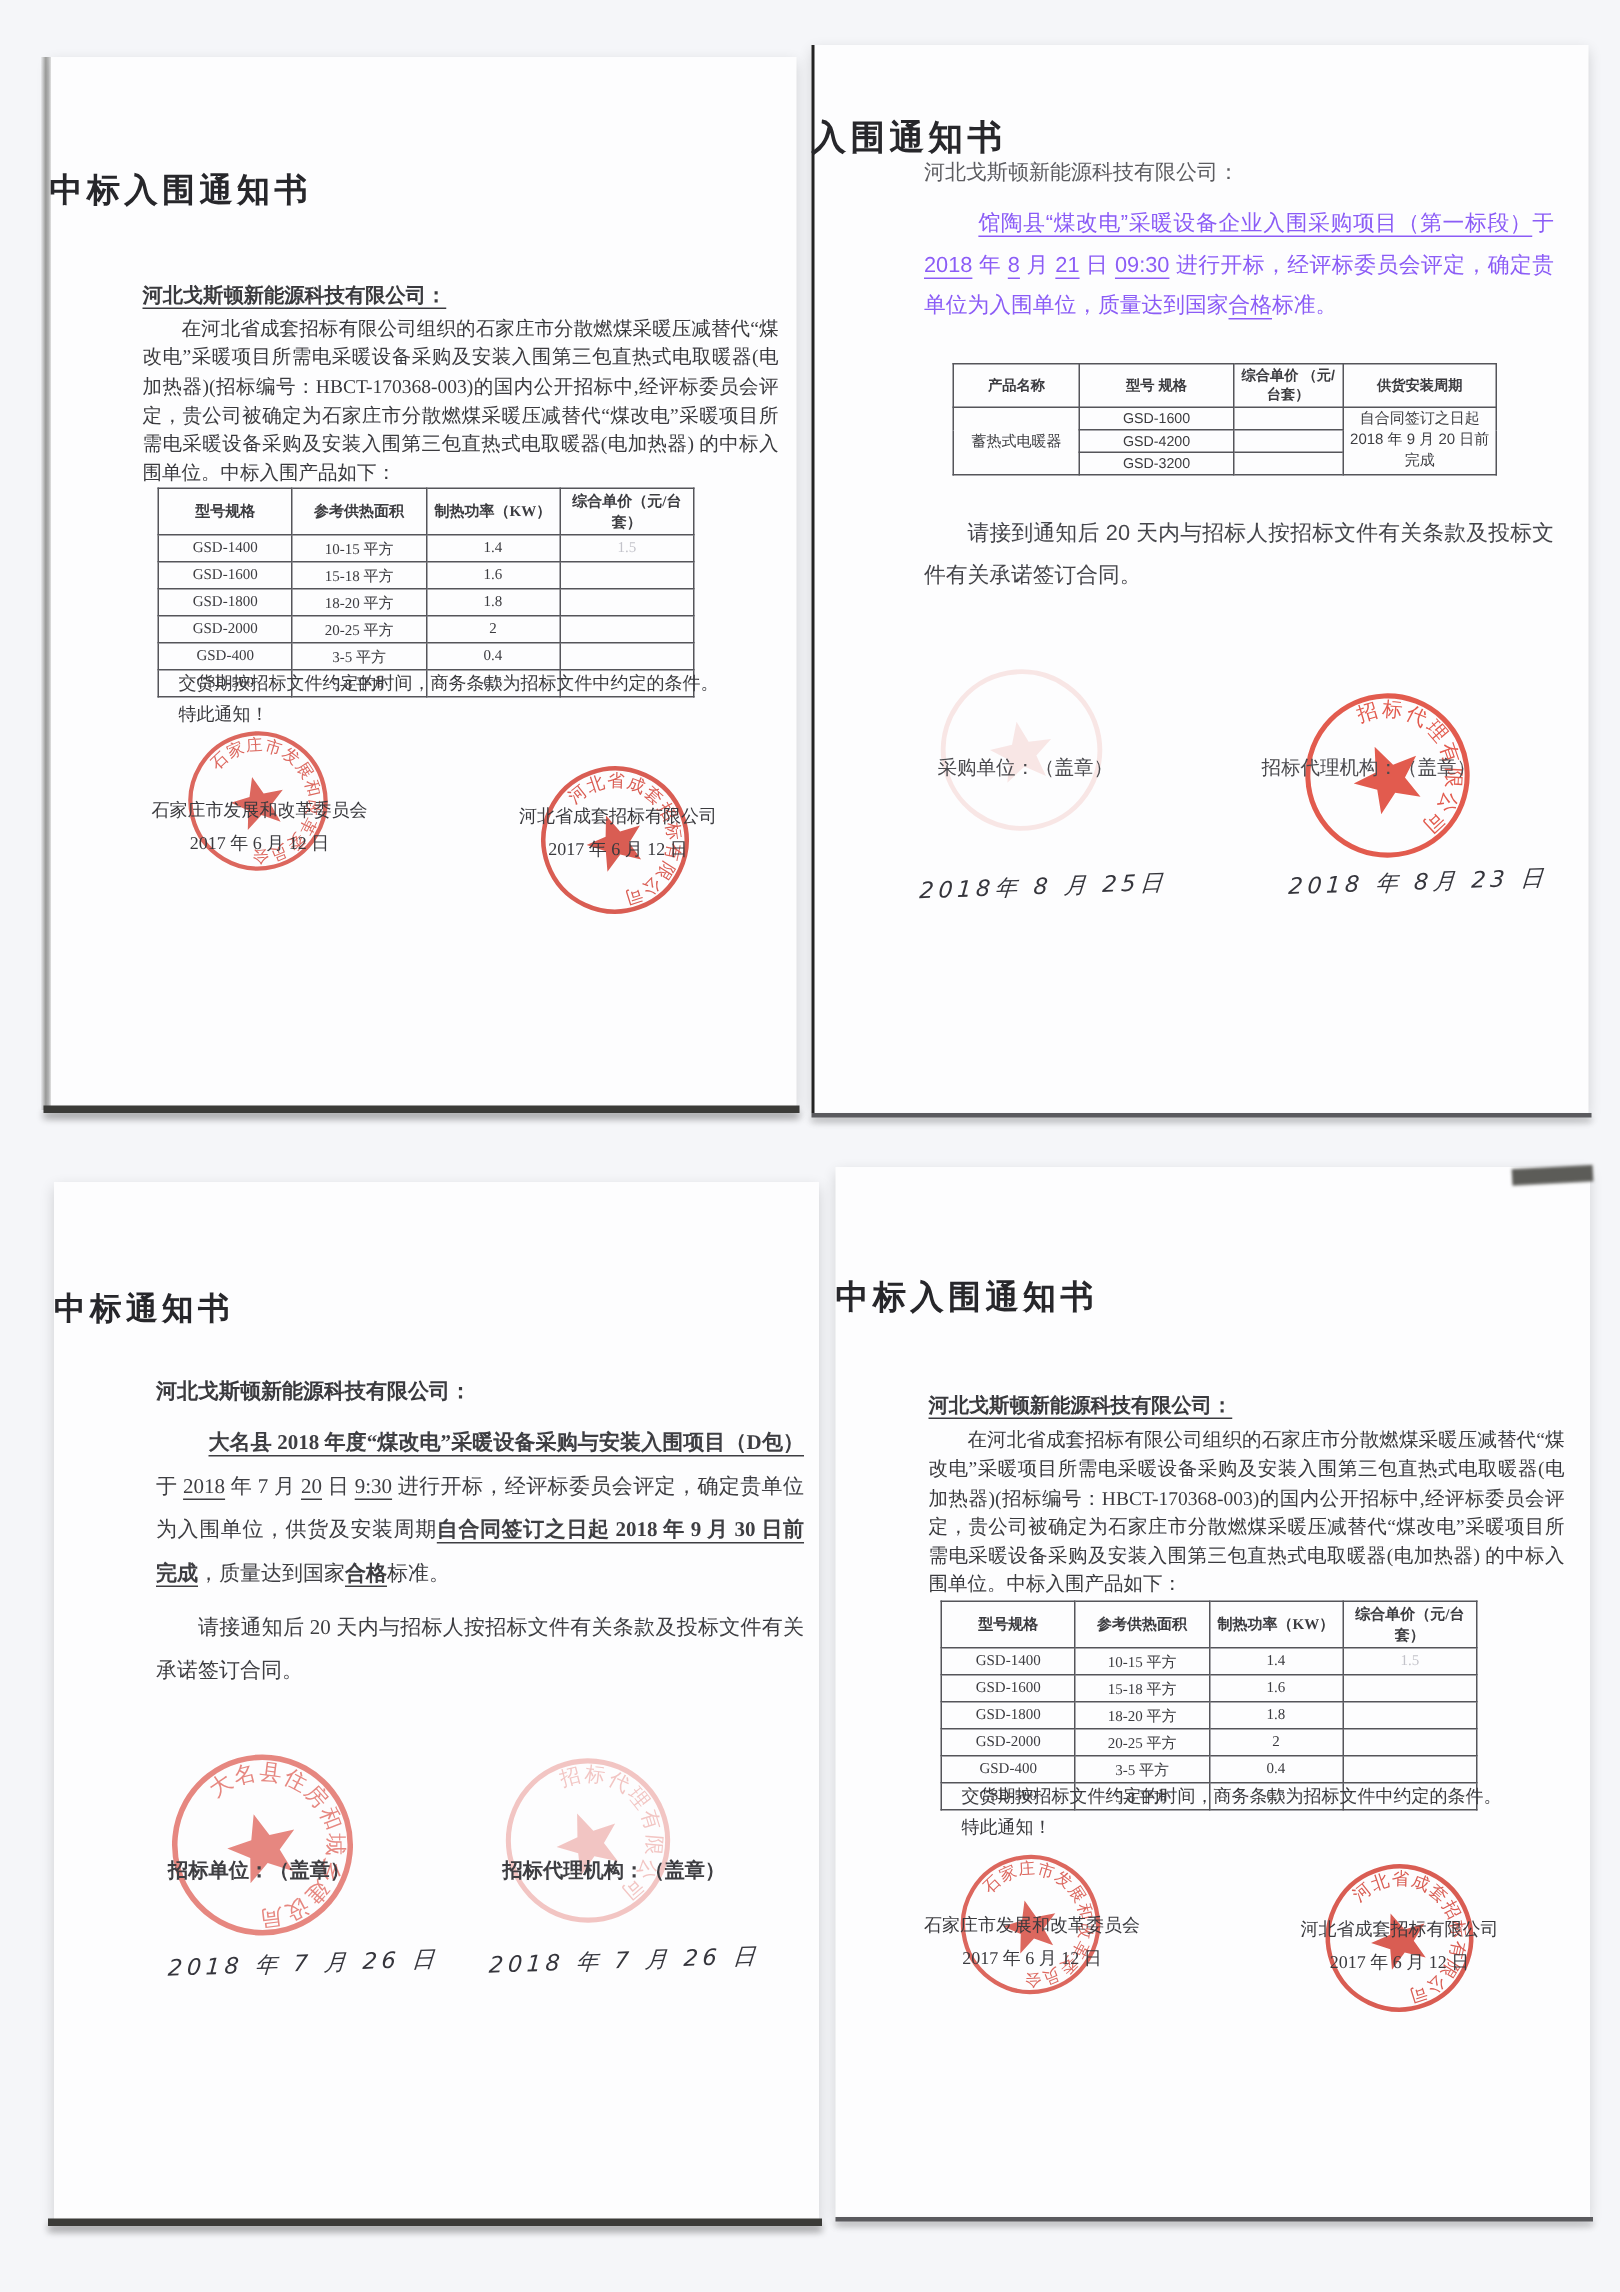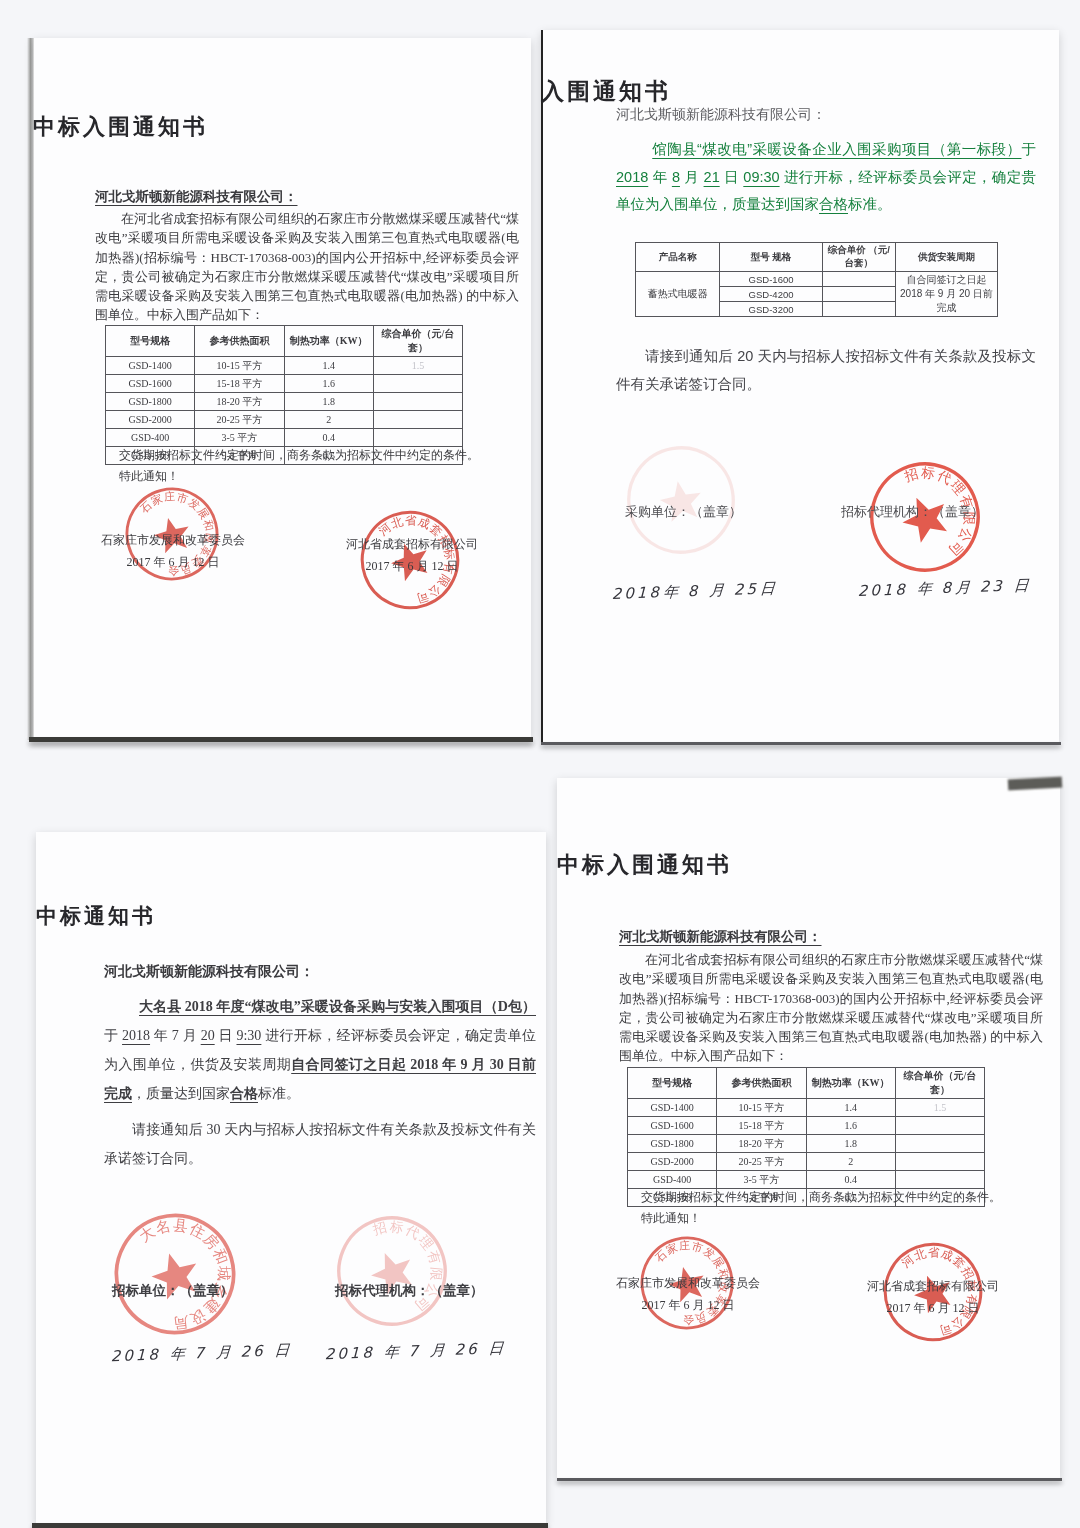--- a/index.html
+++ b/index.html
@@ -138,21 +138,21 @@
 </div>
 
 <div class="page sans" style="left:541px;top:30px;width:518px;height:712px;">
   <div class="edgeL-line"></div>
   <div class="edgeB-thin"></div>
 
   <div class="abs title" style="top:46px;font-size:23px;font-family:'Liberation Serif','DejaVu Serif',serif;">入围通知书</div>
 
   <div class="abs" style="left:75px;top:76px;font-size:14px;color:#5c5c60;">河北戈斯顿新能源科技有限公司：</div>
 
-  <div class="abs just" style="left:75px;top:106px;width:420px;font-size:14.5px;line-height:27.5px;text-indent:2.5em;color:#15803d;">
+  <div class="abs just" style="left:75px;top:106px;width:420px;font-size:14.5px;line-height:27.5px;text-indent:2.5em;color:#8b5cf6;">
     <span class="u">馆陶县“煤改电”采暖设备企业入围采购项目（第一标段）</span><span>于 </span><span class="u">2018</span><span> 年 </span><span class="u">8</span><span> 月 </span><span class="u">21</span><span> 日 </span><span class="u">09:30</span><span> 进行开标，经评标委员会评定，确定贵单位为入围单位，质量达到国家</span><span class="u">合格</span><span>标准。</span>
   </div>
 
   <div class="abs" style="left:94px;top:212px;width:363px;">
     <table class="t2">
       <tbody>
           <tr>
         <th style="width:85px;">产品名称</th>
         <th style="width:103px;">型号 规格</th>
         <th style="width:72px;">综合单价 （元/台套）</th>
@@ -198,32 +198,32 @@
       <text font-size="16" fill="currentColor" letter-spacing="2">
         <textPath href="#arc-p2r" startOffset="24%">招标代理有限公司</textPath>
       </text>
     </svg>
   </div>
 
   <div class="abs" style="left:72px;top:552px;"><span class="hw">2018年 8 月 25日</span></div>
   <div class="abs" style="left:318px;top:549px;"><span class="hw">2018 年 8月 23 日</span></div>
 </div>
 
-<div class="page" style="left:36px;top:788px;width:510px;height:692px;margin-top:44px;">
+<div class="page" style="left:36px;top:788px;width:510px;height:692px;">
   <div class="edgeB-dark"></div>
 
   <div class="abs title" style="top:70px;font-size:21px;">中标通知书</div>
 
   <div class="abs b" style="left:68px;top:131px;font-size:14px;">河北戈斯顿新能源科技有限公司：</div>
 
   <div class="abs just" style="left:68px;top:160px;width:432px;font-size:14px;line-height:29px;text-indent:2.5em;color:#3e3e42;">
     <span class="u b">大名县 2018 年度“煤改电”采暖设备采购与安装入围项目（D包）</span><span>于 </span><span class="u">2018</span><span> 年 7 月 </span><span class="u">20</span><span> 日 </span><span class="u">9:30</span><span> 进行开标，经评标委员会评定，确定贵单位为入围单位，供货及安装周期</span><span class="u b">自合同签订之日起 2018 年 9 月 30 日前完成</span><span>，质量达到国家</span><span class="u b">合格</span><span>标准。</span>
   </div>
 
-  <div class="abs just" style="left:68px;top:283px;width:432px;font-size:14px;line-height:29px;text-indent:2em;color:#3e3e42;">请接通知后 30 天内与招标人按招标文件有关条款及投标文件有关承诺签订合同。</div>
+  <div class="abs just" style="left:68px;top:283px;width:432px;font-size:14px;line-height:29px;text-indent:2em;color:#3e3e42;">请接通知后 20 天内与招标人按招标文件有关条款及投标文件有关承诺签订合同。</div>
 
   <div class="abs" style="left:76px;top:450px;font-size:13.5px;z-index:4;font-weight:600;color:#3e3e42;">招标单位：（盖章）</div>
   <div class="abs" style="left:299px;top:450px;font-size:13.5px;z-index:4;font-weight:600;color:#3e3e42;">招标代理机构：（盖章）</div>
 
   <div class="seal" style="left:74px;top:377px;width:130px;height:130px;opacity:.7;transform:rotate(-16deg);color:#dd564c;">
     <svg viewBox="0 0 140 140">
       <defs>
           <path id="arc-p3l" d="M70,70 m-47,0 a47,47 0 1,1 94,0 a47,47 0 1,1 -94,0"></path>
         </defs>
       <circle cx="70" cy="70" r="63" fill="none" stroke="currentColor" stroke-width="4"></circle>

